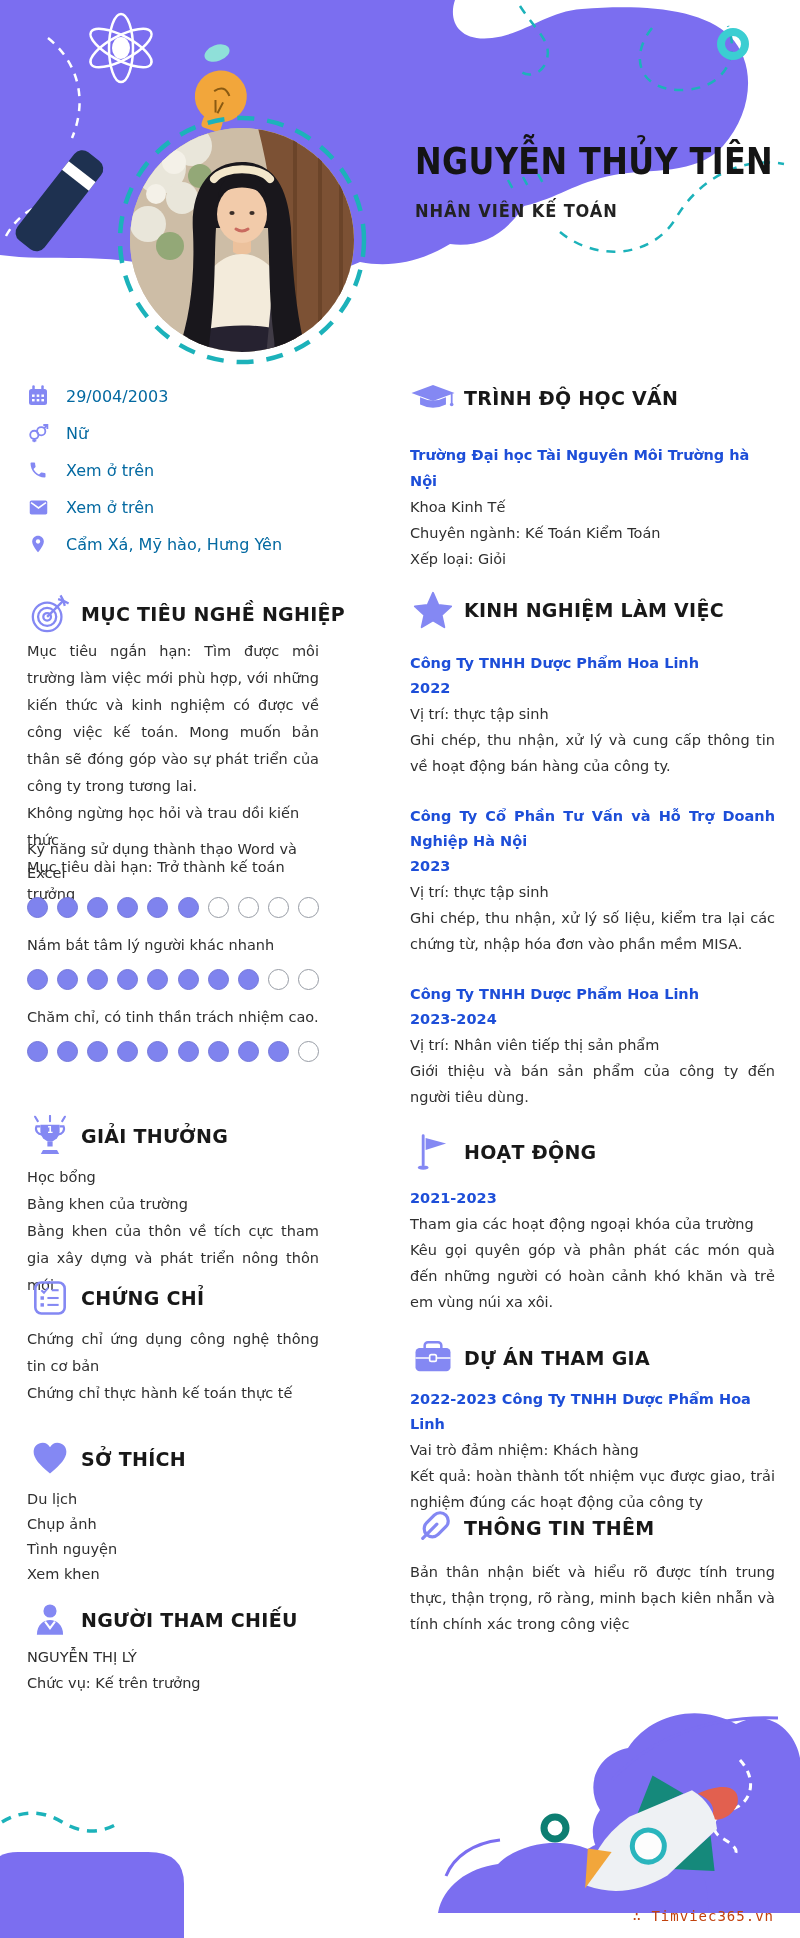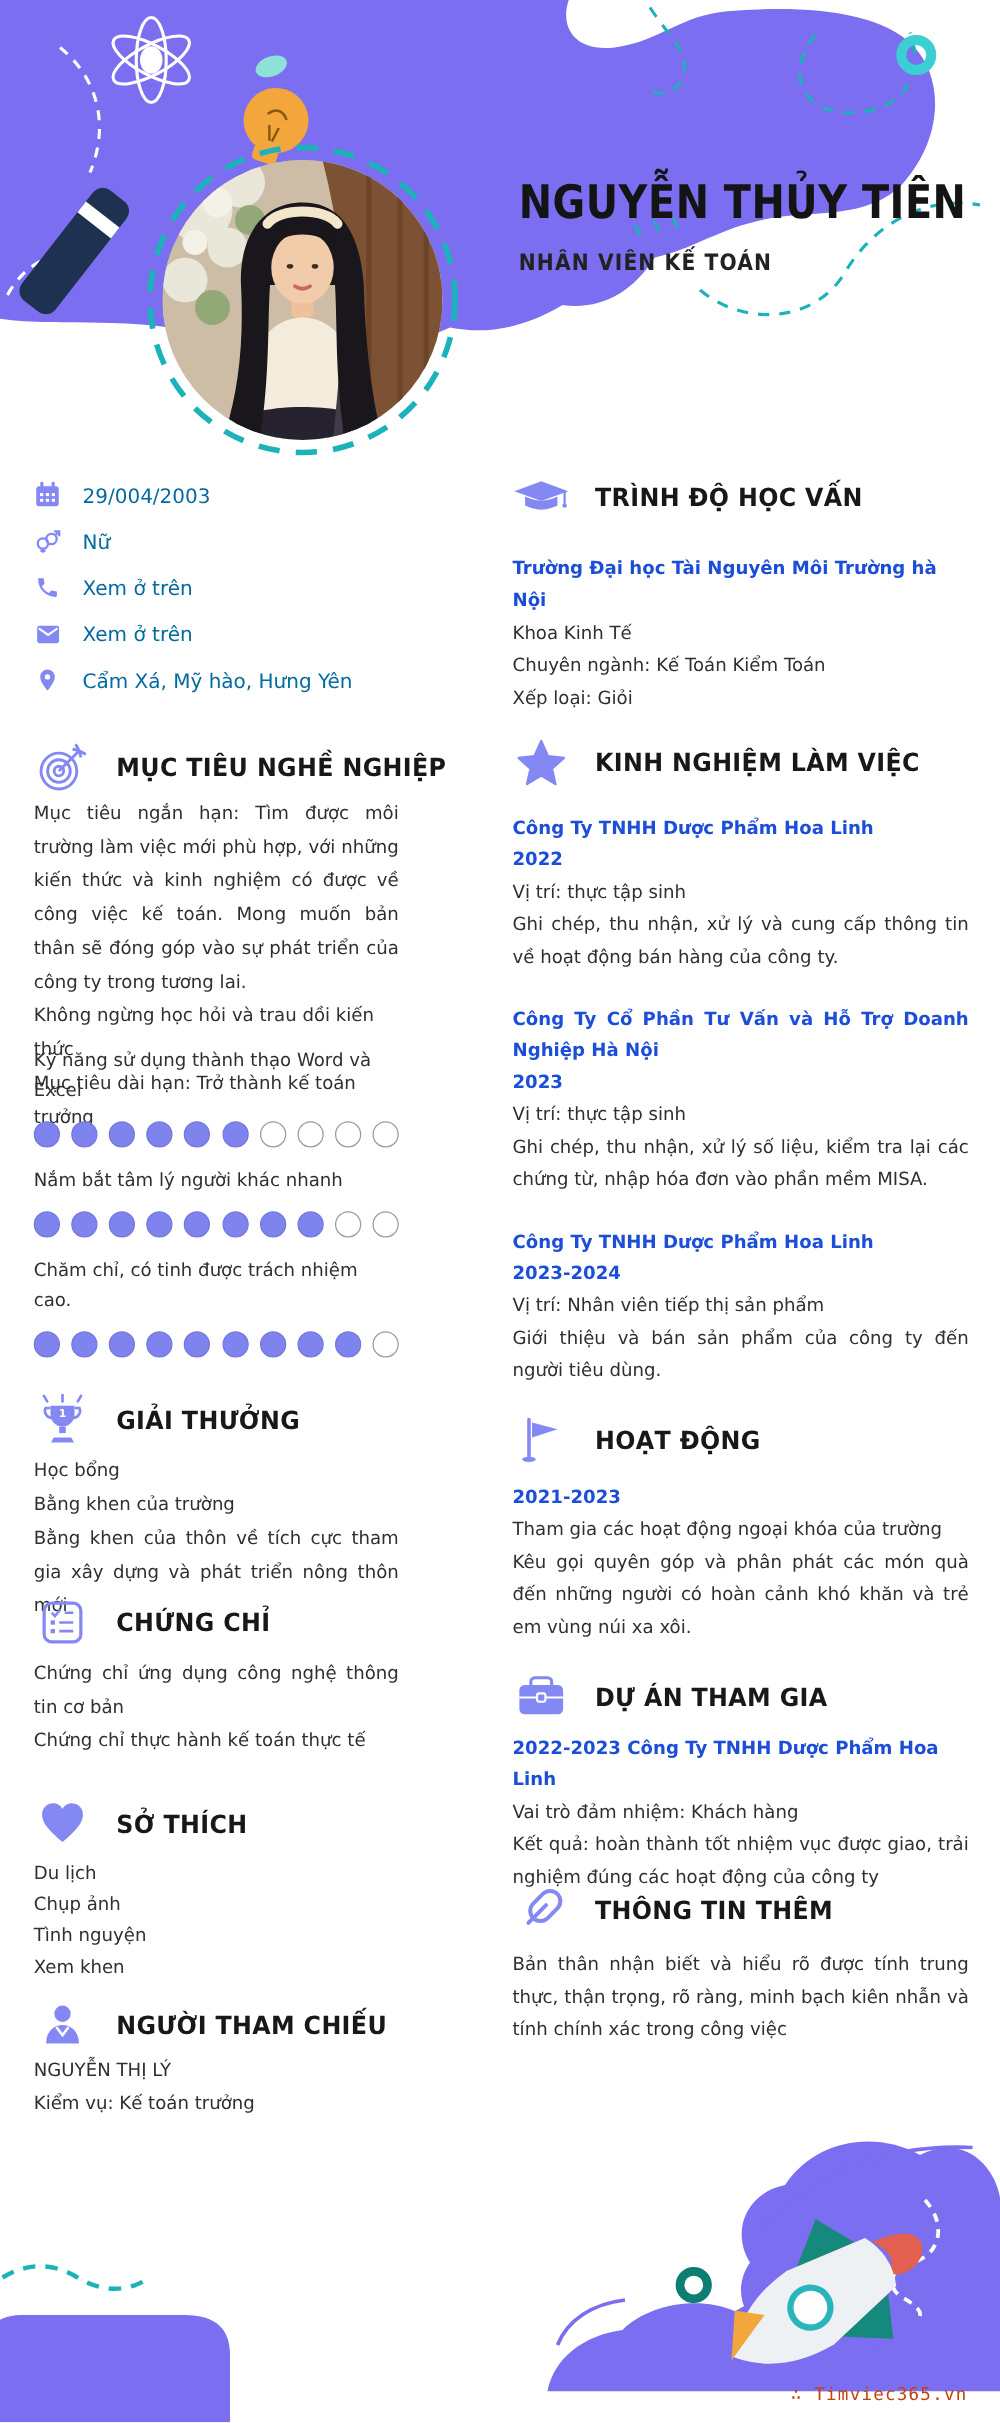--- a/index.html
+++ b/index.html
@@ -18,21 +18,21 @@
 
   
   .head-block{position:absolute;left:415px;top:140px;z-index:2}
   .name{font-size:37px;font-weight:bold;color:#141414;white-space:nowrap;
         transform:scaleX(.86);transform-origin:left;letter-spacing:.5px}
   .role{margin-top:17px;font-size:18px;font-weight:bold;color:#222;white-space:nowrap;
         transform:scaleX(.9);transform-origin:left;letter-spacing:1px}
 
   
   .sec{position:absolute;z-index:2;font-size:14.5px}
-  .sh{display:flex;align-items:center;gap:20px;height:44px}
+  .sh{display:flex;align-items:center;gap:8px;height:44px}
   .sh .ic{flex:none;display:flex;align-items:center;justify-content:center;width:46px}
   .st{margin:0;font-size:20px;font-weight:bold;color:#181818;white-space:nowrap;
       transform:scaleX(.95);transform-origin:left;letter-spacing:.3px}
   p{margin:0}
   .just{text-align:justify}
   .lh27{line-height:27px}
   .lh26{line-height:26px}
   .lh25{line-height:25px}
   .bold{font-weight:bold;color:#1d4ed8}
 
@@ -263,21 +263,21 @@
           <span class="dot filled"></span>
           <span class="dot filled"></span>
           <span class="dot filled"></span>
           <span class="dot filled"></span>
           <span class="dot filled"></span>
           <span class="dot"></span>
           <span class="dot"></span>
         </div>
     </div>
     <div class="skill">
-      <p class="skill-label">Chăm chỉ, có tinh được trách nhiệm cao.</p>
+      <p class="skill-label">Chăm chỉ, có tinh thần trách nhiệm cao.</p>
       <div class="dots">
           <span class="dot filled"></span>
           <span class="dot filled"></span>
           <span class="dot filled"></span>
           <span class="dot filled"></span>
           <span class="dot filled"></span>
           <span class="dot filled"></span>
           <span class="dot filled"></span>
           <span class="dot filled"></span>
           <span class="dot filled"></span>
@@ -344,21 +344,21 @@
       <span class="ic">
         <svg width="36" height="36" viewBox="0 0 44 44">
             <circle cx="22" cy="11" r="8" fill="#8488f3"></circle>
             <path d="M6 40 C6 28 14 22 22 22 C30 22 38 28 38 40 Z" fill="#8488f3"></path>
             <path d="M16 24 L22 32 L28 24" stroke="#fff" stroke-width="2.5" fill="none"></path>
           </svg>
       </span>
       <h2 class="st">NGƯỜI THAM CHIẾU</h2>
     </div>
     <p class="lh26">NGUYỄN THỊ LÝ</p>
-    <p class="lh26">Kiểm vụ: Kế toán trưởng</p>
+    <p class="lh26">Chức vụ: Kế trên trưởng</p>
   </section>
 
   <section class="sec colR" id="sec-edu">
     <div class="sh">
       <span class="ic">
         <svg width="58" height="40" viewBox="0 0 64 44">
             <polygon points="32,4 2,15 32,26 62,15" fill="#8488f3"></polygon>
             <path d="M14,21 V31 Q32,40 50,31 V21 Q32,30 14,21 Z" fill="#8488f3"></path>
             <line x1="58" y1="16" x2="58" y2="29" stroke="#8488f3" stroke-width="2.5"></line>
             <circle cx="58" cy="31" r="2.5" fill="#8488f3"></circle>

